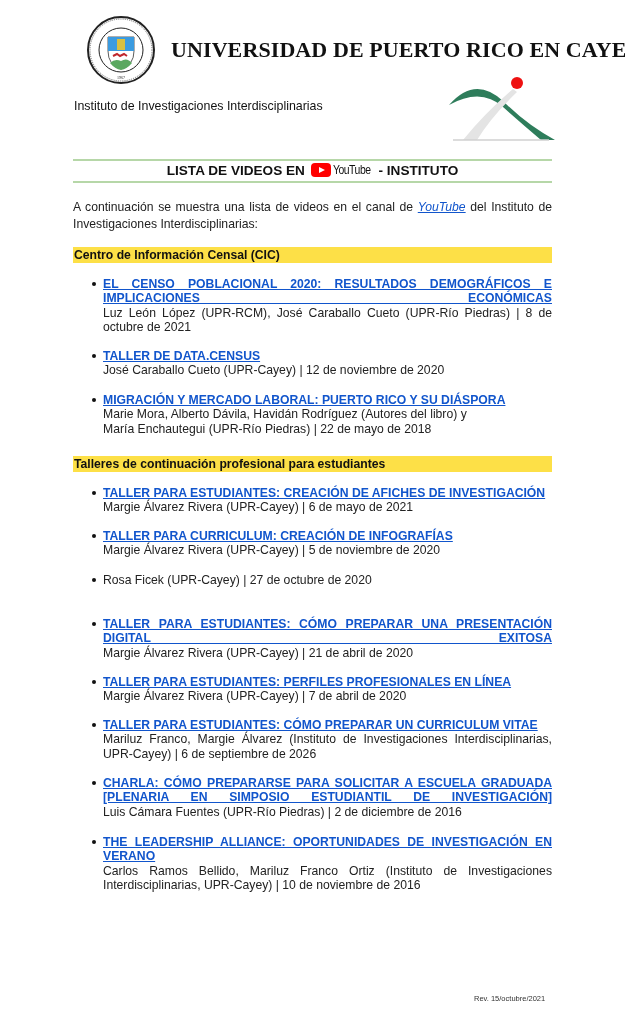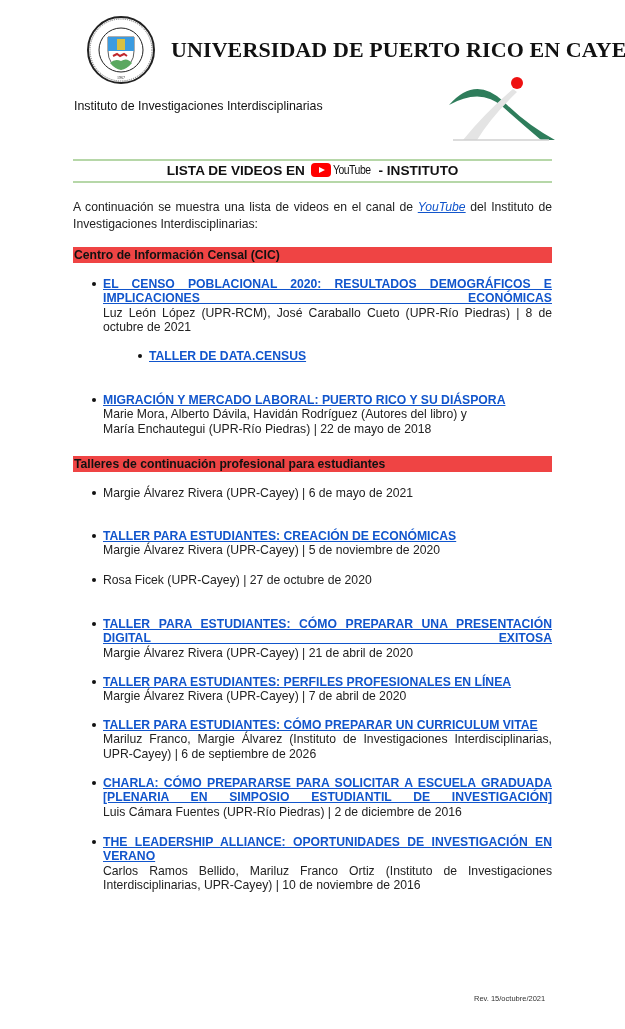--- a/index.html
+++ b/index.html
@@ -15,21 +15,21 @@
                     font-weight: bold; font-size: 13.6px; white-space: nowrap; }
     .yt { display: inline-flex; align-items: center; vertical-align: -2px; margin: 0 2px; }
     .yt-badge { width: 20px; height: 14px; background: #ff0000; border-radius: 4px; position: relative; margin-right: 2px; }
     .yt-badge::after { content: ""; position: absolute; left: 8px; top: 4px; border-left: 6px solid #fff;
                        border-top: 3px solid transparent; border-bottom: 3px solid transparent; }
     .yt-word { font-family: "Liberation Sans Narrow", "Liberation Sans", sans-serif; font-weight: normal;
                font-size: 13px; letter-spacing: -0.6px; transform: scaleX(0.8); transform-origin: left; display: inline-block; width: 40px; }
     .intro { position: absolute; left: 73px; top: 199px; width: 479px; font-size: 12.2px; line-height: 17px;
              text-align: justify; color: #222; }
     .intro a { color: #1155cc; font-style: italic; text-decoration: underline; }
-    .section-bar { position: absolute; left: 73px; width: 479px; height: 16px; background: #ef4444;
+    .section-bar { position: absolute; left: 73px; width: 479px; height: 16px; background: #fde047;
                    font-weight: bold; font-size: 12.2px; line-height: 16px; padding-left: 1px; box-sizing: border-box; }
     .item { position: absolute; left: 103px; width: 449px; font-size: 12.2px; line-height: 14.4px; color: #222; }
     .item::before { content: ""; position: absolute; left: -11px; top: 5px; width: 4px; height: 4px; border-radius: 50%; background: #111; }
     .item a { color: #1155cc; font-weight: bold; display: block; text-align: justify; text-align-last: left; }
     .item .meta { display: block; text-align: justify; text-align-last: left; }
     .item.wide a { text-align-last: justify; }
     .rev { position: absolute; left: 474px; top: 994px; font-size: 7.5px; color: #333; white-space: nowrap; }
   </style>
 </head>
 <body>
@@ -69,38 +69,40 @@
   <span>A continuación se muestra una lista de videos en el canal de </span><a href="#">YouTube</a><span> del Instituto de Investigaciones Interdisciplinarias:</span>
 </div>
 
 <div class="section-bar" style="top:247px;">Centro de Información Censal (CIC)</div>
 
 <div class="item wide" style="top:277px;">
   <a href="#" style="text-align:justify;">EL CENSO POBLACIONAL 2020:  RESULTADOS DEMOGRÁFICOS E IMPLICACIONES ECONÓMICAS</a>
   <span class="meta">Luz León López (UPR-RCM), José Caraballo Cueto (UPR-Río Piedras)  |  8 de octubre de 2021</span>
 </div>
 
-<div class="item" style="top:349px;margin-left:46px;">
+<div class="item" style="top:349px;">
   <a href="#">TALLER DE DATA.CENSUS</a>
+  <span class="meta">José Caraballo Cueto (UPR-Cayey)  |  12 de noviembre de 2020</span>
 </div>
 
 <div class="item" style="top:393px;">
   <a href="#">MIGRACIÓN Y MERCADO LABORAL:  PUERTO RICO Y SU DIÁSPORA</a>
   <span class="meta">Marie Mora, Alberto Dávila, Havidán Rodríguez (Autores del libro) y</span>
   <span class="meta">María Enchautegui (UPR-Río Piedras)  |  22 de mayo de 2018</span>
 </div>
 
 <div class="section-bar" style="top:456px;">Talleres de continuación profesional para estudiantes</div>
 
 <div class="item" style="top:486px;">
+  <a href="#">TALLER PARA ESTUDIANTES: CREACIÓN DE AFICHES DE INVESTIGACIÓN</a>
   <span class="meta">Margie Álvarez Rivera (UPR-Cayey)  |  6 de mayo de 2021</span>
 </div>
 
 <div class="item" style="top:529px;">
-  <a href="#">TALLER PARA  ESTUDIANTES:  CREACIÓN DE ECONÓMICAS</a>
+  <a href="#">TALLER PARA  CURRICULUM:  CREACIÓN DE INFOGRAFÍAS</a>
   <span class="meta">Margie Álvarez Rivera (UPR-Cayey)  |  5 de noviembre de 2020</span>
 </div>
 
 <div class="item" style="top:573px;">
   <span class="meta">Rosa Ficek (UPR-Cayey)  |  27 de octubre de 2020</span>
 </div>
 
 <div class="item wide" style="top:617px;">
   <a href="#">TALLER PARA  ESTUDIANTES:  CÓMO PREPARAR UNA PRESENTACIÓN DIGITAL EXITOSA</a>
   <span class="meta">Margie Álvarez Rivera (UPR-Cayey)  |  21 de abril de 2020</span>

